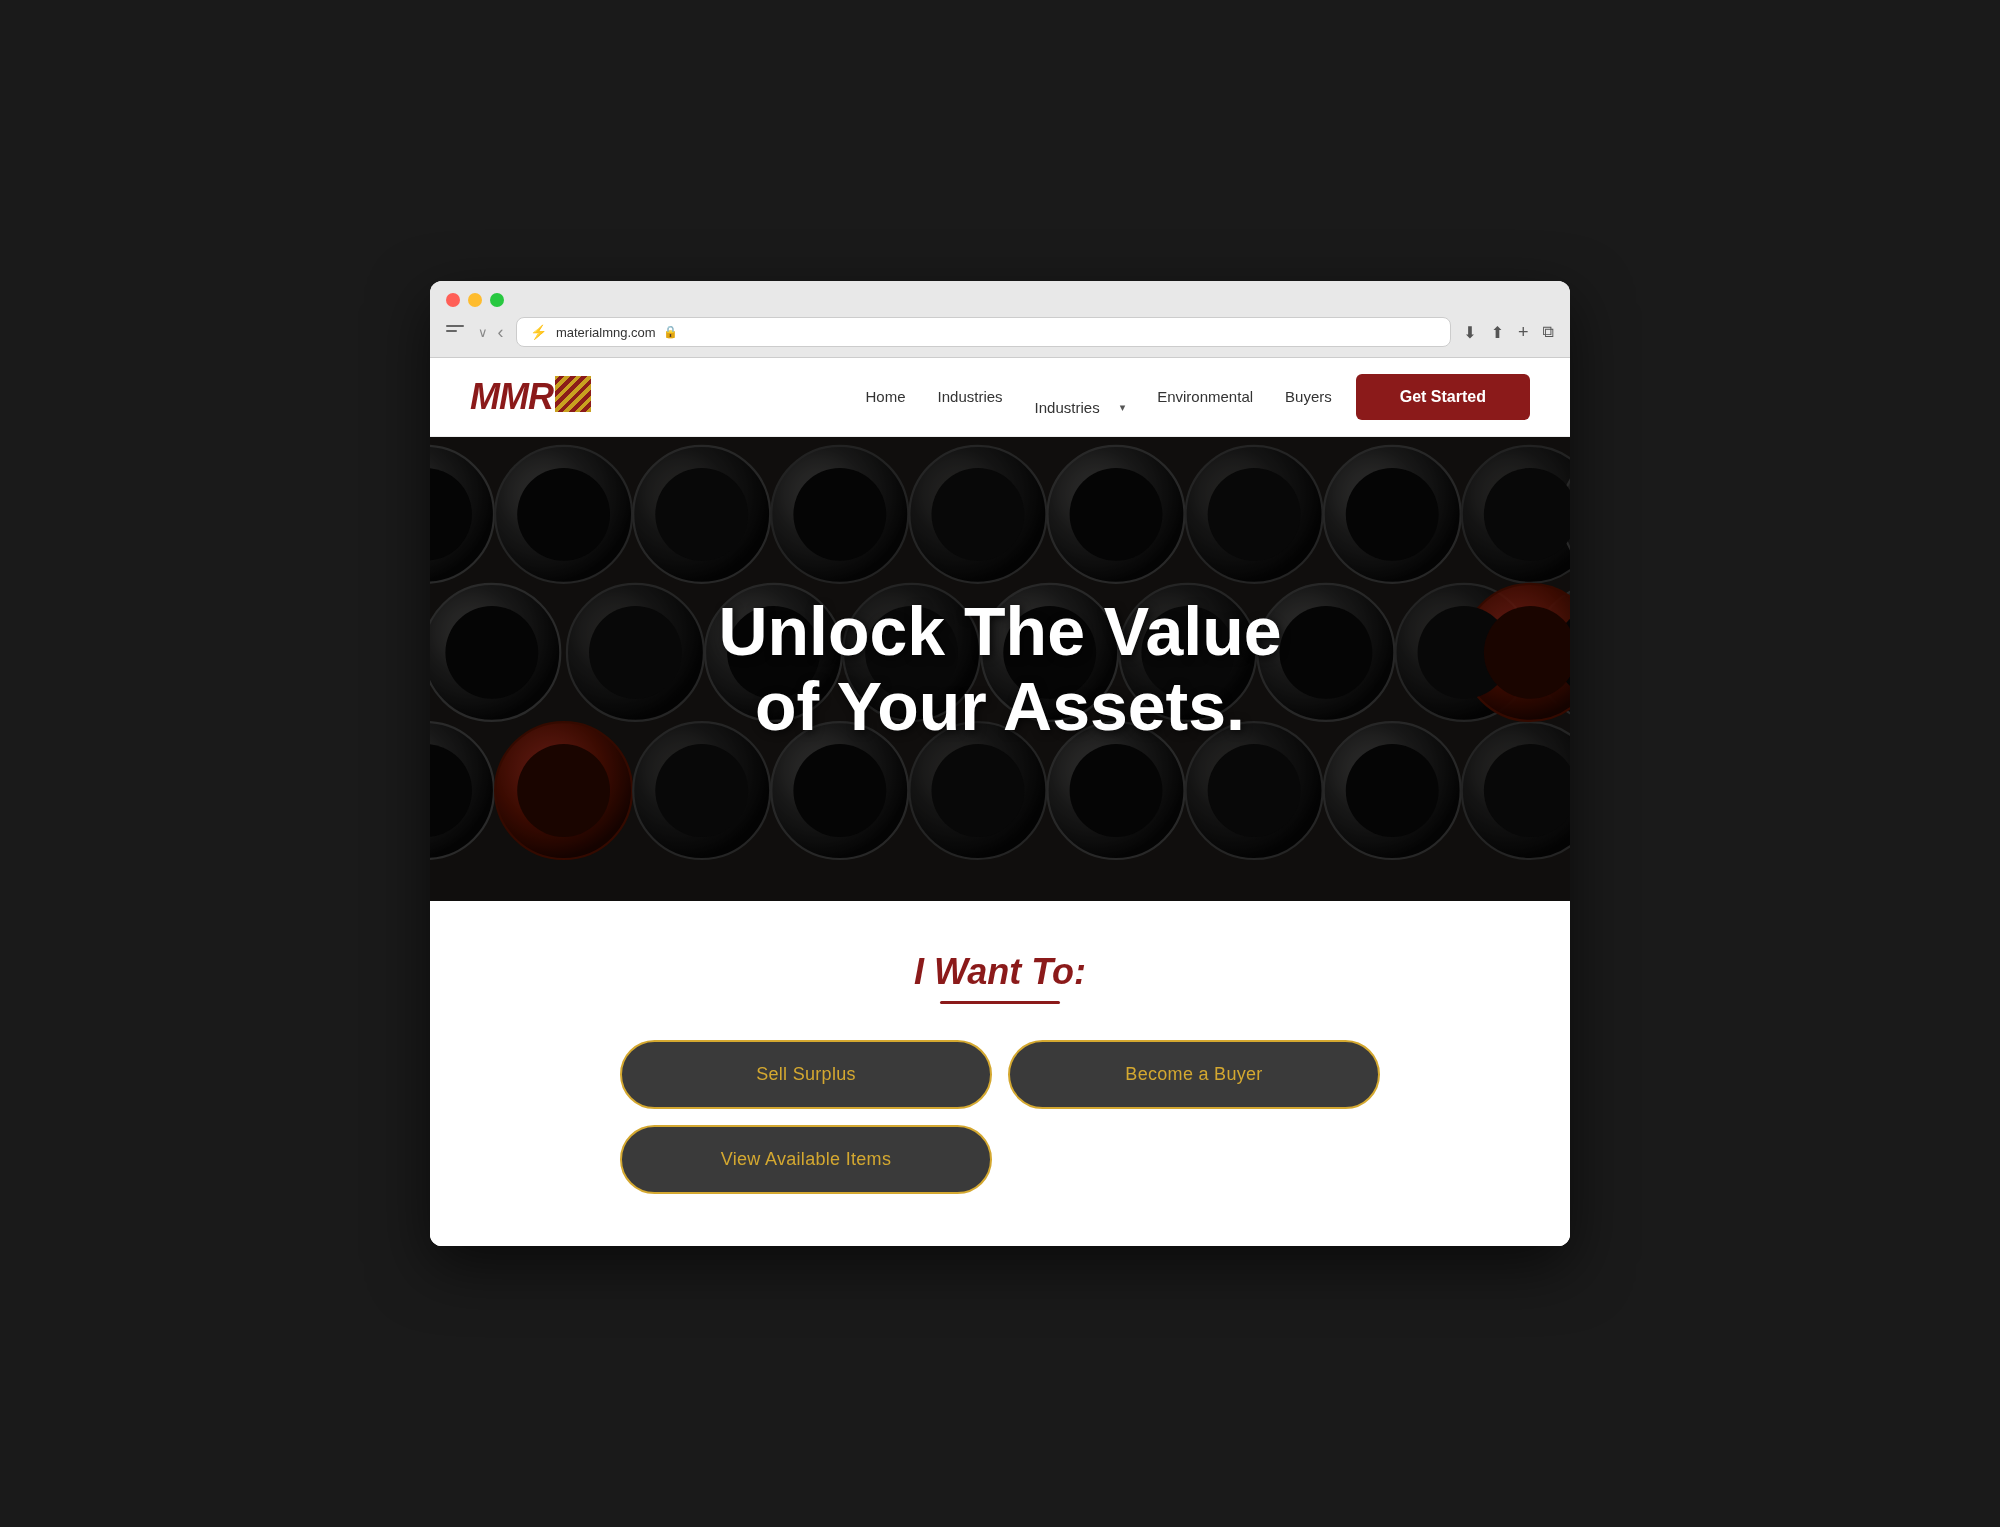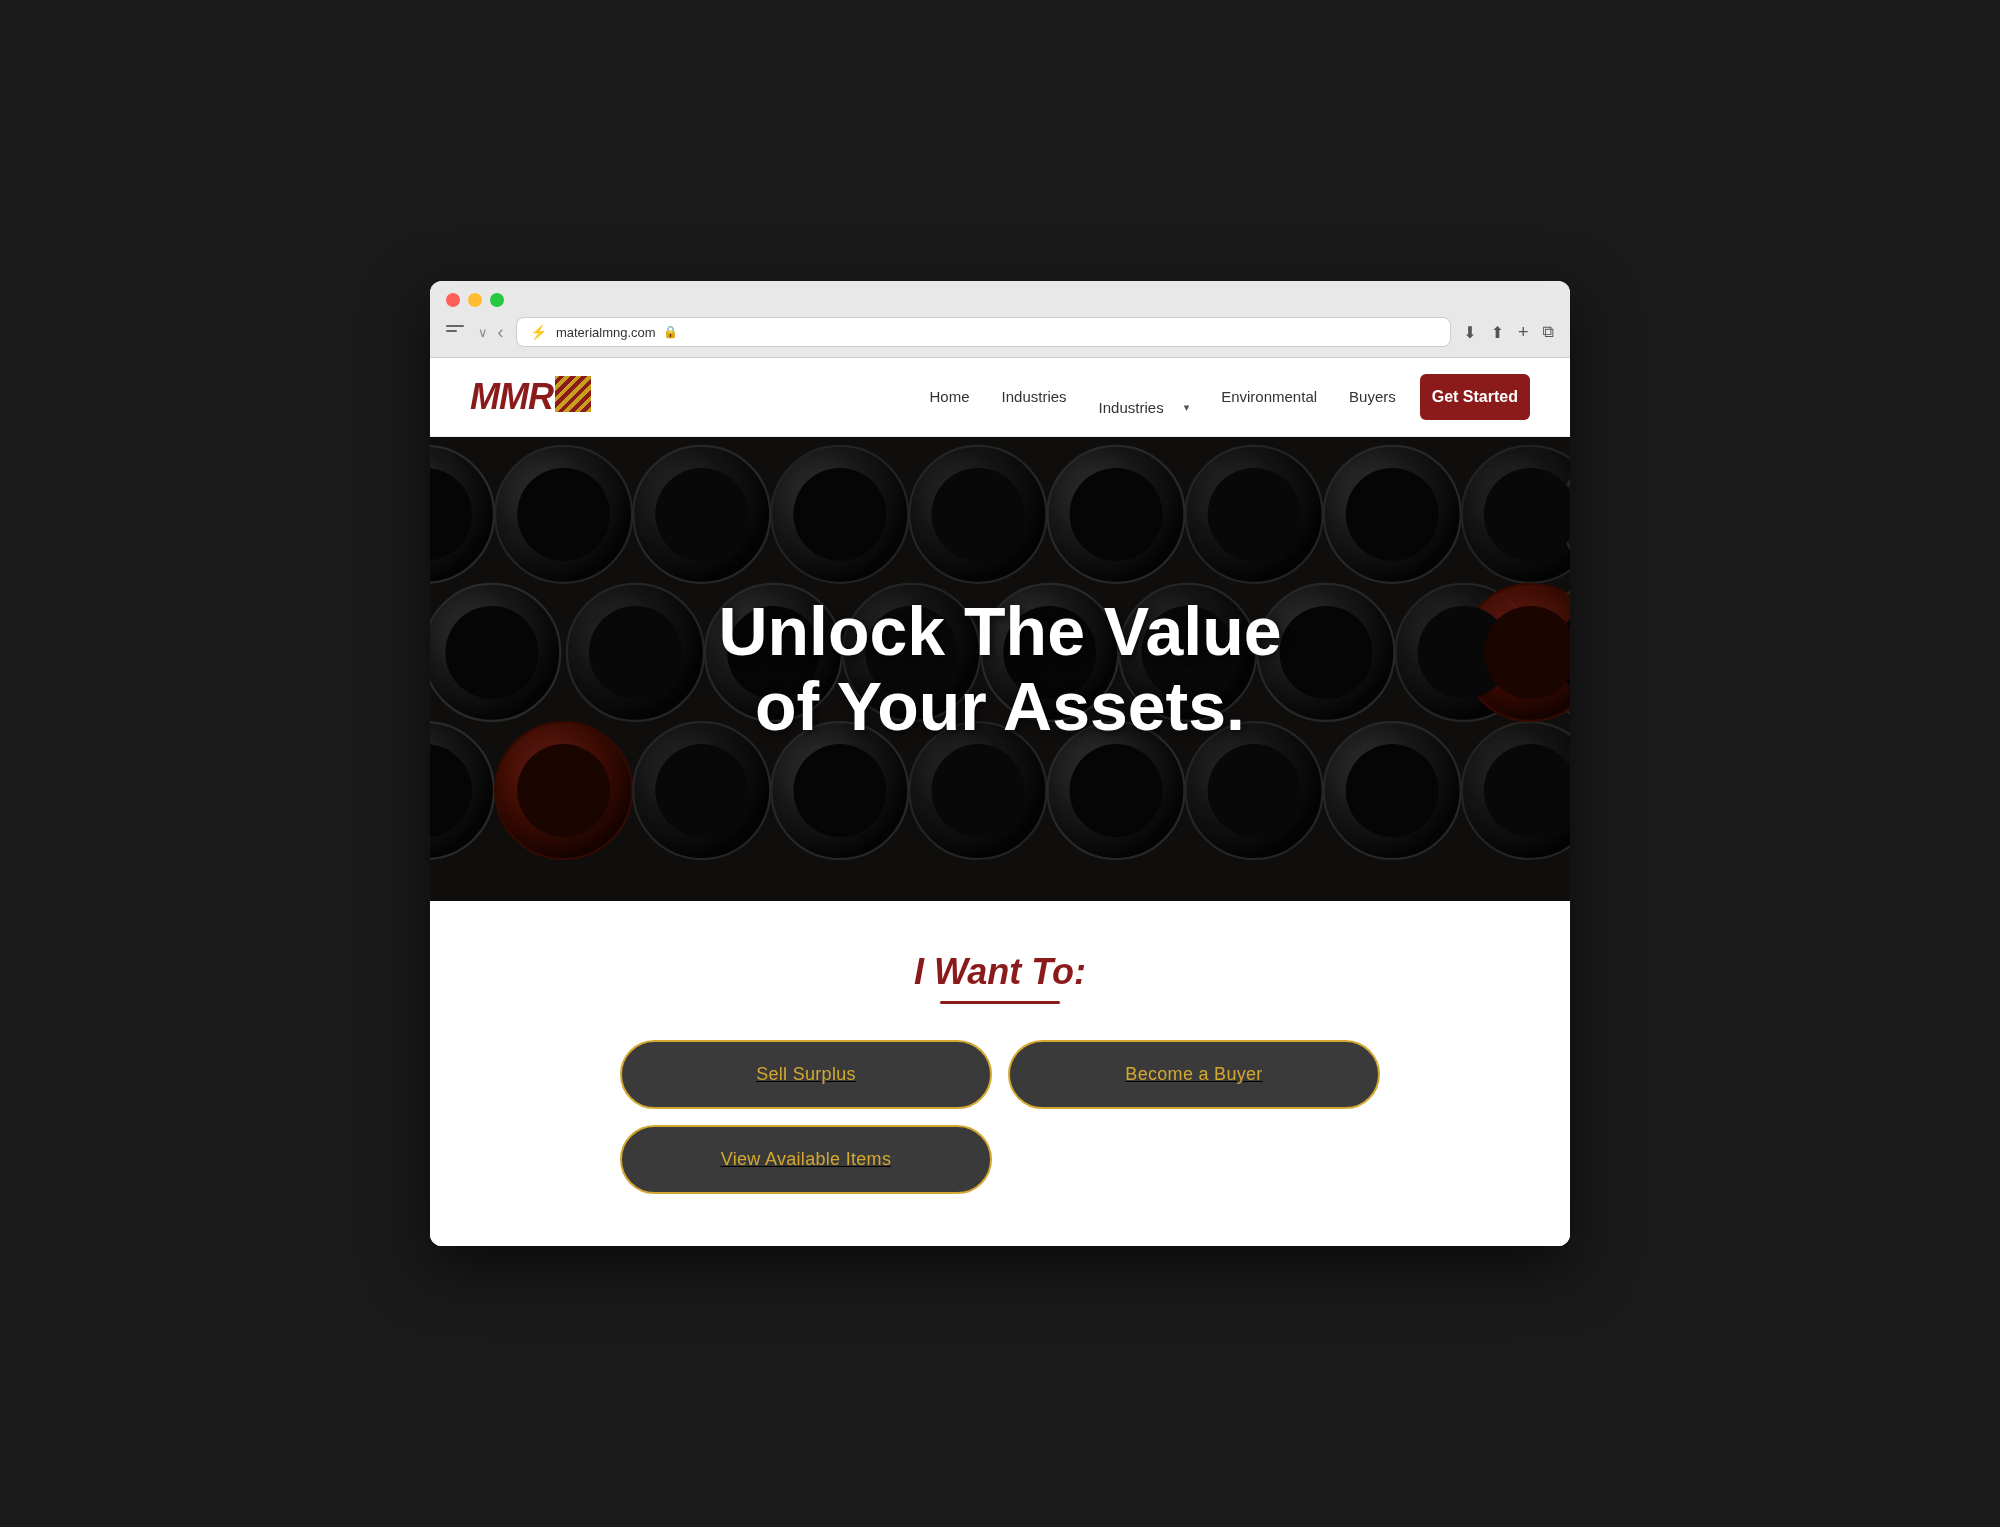--- a/index.html
+++ b/index.html
@@ -174,21 +174,21 @@
 
     .chevron-down {
       font-size: 11px;
       color: #555;
     }
 
     .get-started-btn {
       background: #8B1A1A;
       color: #fff;
       border: none;
-      padding: 14px 12px;
+      padding: 14px 44px;
       border-radius: 6px;
       font-size: 16px;
       font-weight: 700;
       cursor: pointer;
       white-space: nowrap;
     }
 
     
     .hero {
       position: relative;
@@ -248,21 +248,20 @@
       margin: 0 auto 36px;
       border-radius: 2px;
     }
 
     .cta-buttons {
       display: grid;
       grid-template-columns: 1fr 1fr;
       gap: 16px;
       max-width: 760px;
       margin: 12px auto;
-      text-decoration: underline;
     }
 
     .cta-btn {
       background: #3a3a3a;
       color: #d4a830;
       border: 2px solid #d4a830;
       border-radius: 50px;
       padding: 22px 20px;
       font-size: 18px;
       font-weight: 500;

